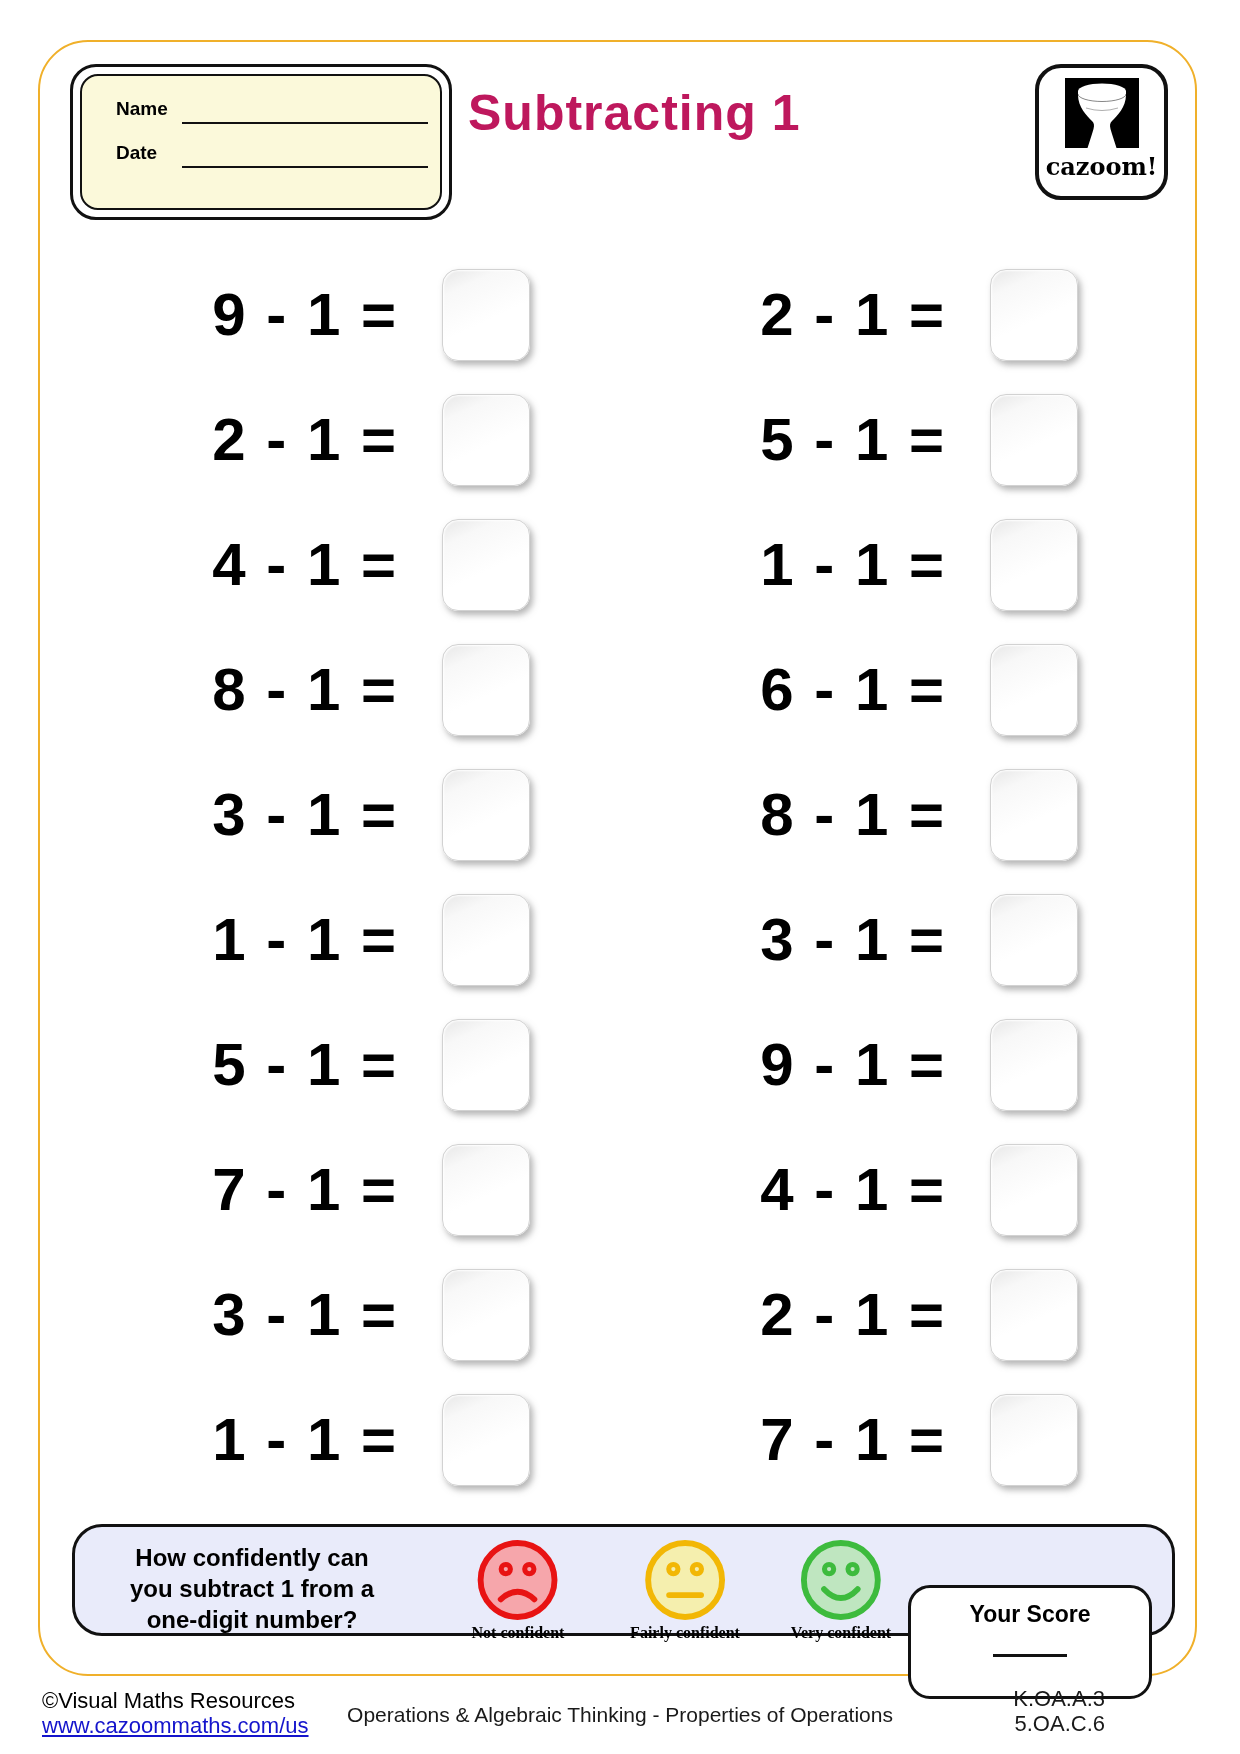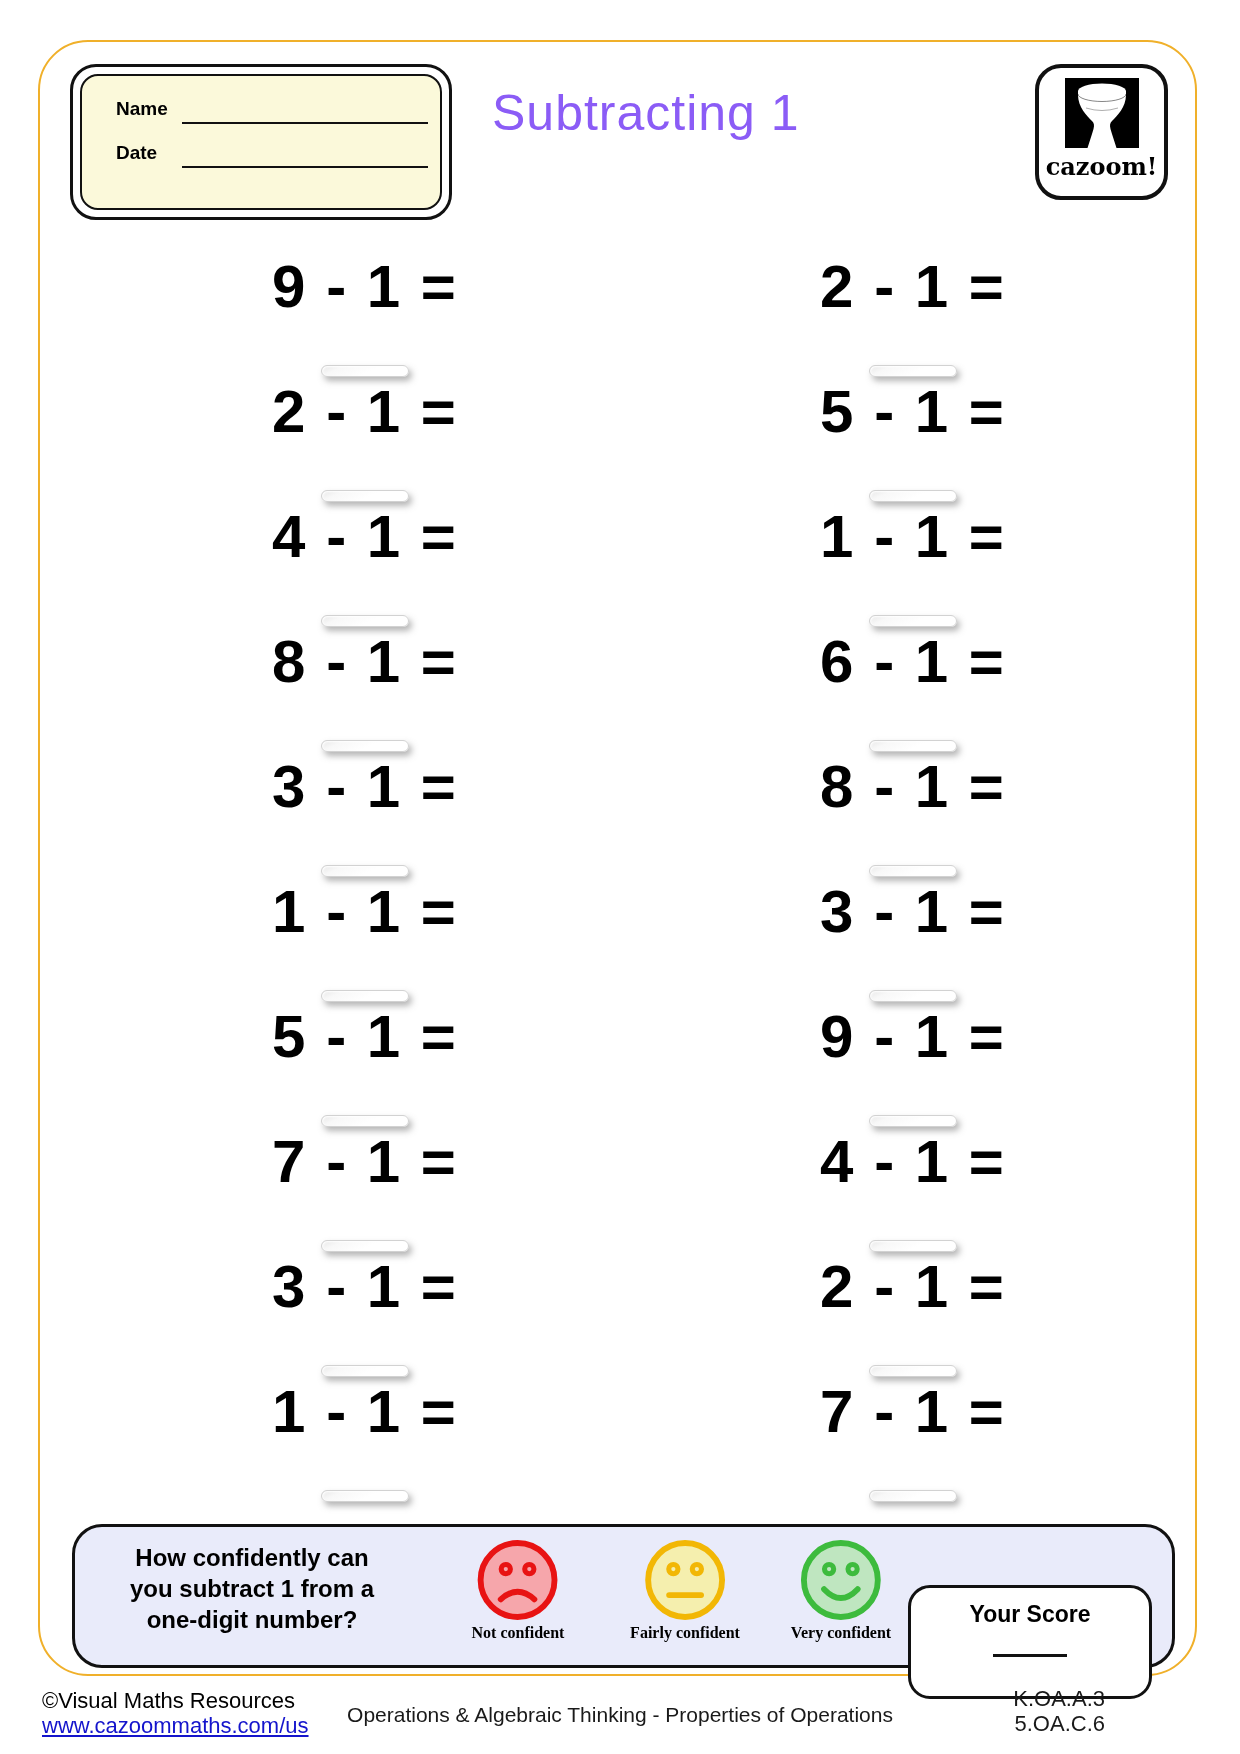--- a/index.html
+++ b/index.html
@@ -18,50 +18,50 @@
     background:#fff; border:3px solid #111; border-radius:26px; box-sizing:border-box;
   }
   .name-box-inner {
     position:absolute; inset:7px; border:2px solid #111; border-radius:18px;
     background:var(--name-box-fill,#fbf9da);
   }
   .nb-label { position:absolute; left:34px; font-size:19px; font-weight:bold; }
   .nb-line  { position:absolute; left:100px; width:246px; height:24px; border-bottom:2px solid #111; }
   .nb-row1 { top:22px; } .nb-row2 { top:66px; }
   .page-title {
-    position:absolute; left:492px; top:84px; font-size:50px; font-weight:normal;
-    letter-spacing:1px; color:#8b5cf6;
+    position:absolute; left:468px; top:84px; font-size:50px; font-weight:bold;
+    letter-spacing:1px; color:#be185d;
   }
   .logo {
     position:absolute; left:1035px; top:64px; width:133px; height:136px;
     border:4px solid #111; border-radius:26px; box-sizing:border-box; background:#fff;
     display:flex; flex-direction:column; align-items:center;
   }
   .logo svg { margin-top:10px; display:block; }
   .logo-text {
     font-family:"DejaVu Serif", serif; font-weight:bold; font-size:24px;
     margin-top:-6px; letter-spacing:0px; color:#000;
   }
   
   .problems {
     position:absolute; left:200px; top:252px;
     display:grid; grid-template-columns:330px 330px; column-gap:218px;
     grid-auto-rows:125px;
   }
-  .prob-cell { display:flex; align-items:center; justify-content:flex-end; gap:44px;flex-direction:column; }
+  .prob-cell { display:flex; align-items:center; justify-content:flex-end; gap:44px; }
   .prob-text { font-size:60px; font-weight:bold; letter-spacing:2px; white-space:nowrap; }
   .answer-box {
     width:86px; height:90px; border-radius:16px;
     background:linear-gradient(155deg, #e7e7e7 0%, #f8f8f8 20%, #ffffff 55%);
     border:1px solid #d2d2d2;
     box-shadow:3px 4px 6px rgba(110,110,110,0.5), inset 1px 1px 2px #ffffff;
   }
   
   .confidence-bar {
-    position:absolute; left:72px; top:1524px; width:1103px; height:144px;
+    position:absolute; left:72px; top:1524px; width:1103px; height:112px;
     background:var(--confidence-bar-fill,#e9ebfa);
     border:3px solid #111; border-radius:30px; box-sizing:border-box;
   }
   .confidence-question {
     position:absolute; left:12px; top:15px; width:330px; text-align:center;
     font-size:24px; font-weight:bold; line-height:31px;
   }
   .confidence-options { position:absolute; inset:0; }
   .face-option { position:absolute; top:11px; transform:translateX(-50%); text-align:center; }
   .face-option svg { display:block; margin:0 auto; }

